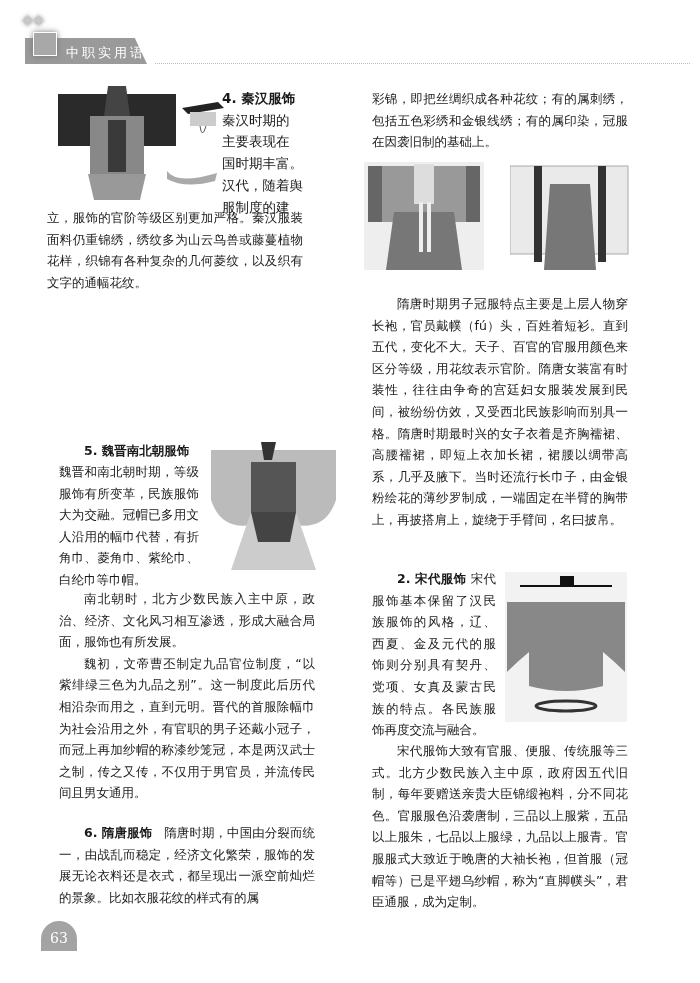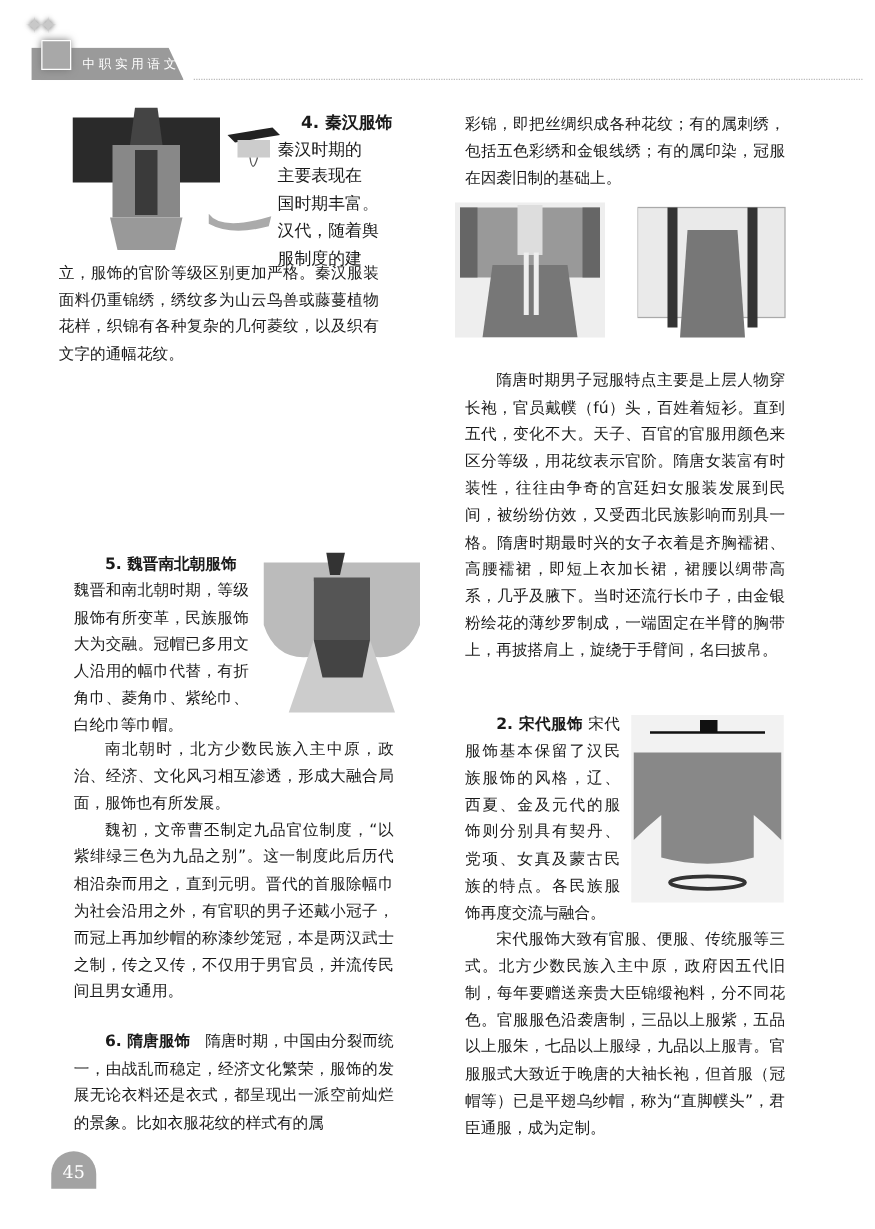--- a/index.html
+++ b/index.html
@@ -4,21 +4,21 @@
 <style>
   html, body { margin:0; padding:0; background:#fff; }
   body { width:700px; height:983px; position:relative; overflow:hidden;
          font-family:"DejaVu Sans", "Liberation Sans", sans-serif; color:#1a1a1a; }
   .header-tab { position:absolute; left:25px; top:38px; width:122px; height:26px;
                 background:#9a9a9a; clip-path:polygon(0 0, 90% 0, 100% 100%, 0 100%); }
   .header-box { position:absolute; left:33px; top:32px; width:22px; height:22px;
                 border:1.5px solid #fff; background:#a8a8a8; box-shadow:0 0 6px #777; }
   .stars { position:absolute; left:20px; top:10px; font-size:18px; color:#c8c8c8;
            text-shadow:0 0 4px #666; letter-spacing:-4px; }
-  .header-title { position:absolute; left:66px; top:44px; font-size:10px; color:#fff;
+  .header-title { position:absolute; left:66px; top:44px; font-size:13px; color:#fff;
                   letter-spacing:3px; font-family:Liberation Mono, monospace; }
   .header-rule { position:absolute; left:155px; top:63px; width:535px;
                  border-top:1px dotted #bbb; }
   .col { position:absolute; font-size:12.5px; line-height:21.6px; text-align:justify; }
   .col p { margin:0; }
   .indent { text-indent:2em; }
   .bold { font-weight:bold; }
   .fig { position:absolute; background:#eee; }
   .page-num { position:absolute; left:41px; top:921px; width:36px; height:30px;
               background:#a3a3a3; border-radius:18px 18px 0 0; color:#fff;
@@ -51,21 +51,21 @@
 </svg>
 <svg class="fig" style="left:206px;top:442px;width:135px;height:132px;background:none" viewBox="0 0 135 132">
   <path d="M5 8 h125 v50 q-10 30 -40 25 v-60 h-45 v60 q-30 5 -40 -25z" fill="#bbb"></path>
   <polygon points="55,0 70,0 66,18 58,18" fill="#333"></polygon>
   <rect x="45" y="20" width="45" height="50" fill="#555"></rect>
   <polygon points="45,70 90,70 110,128 25,128" fill="#ccc"></polygon>
   <polygon points="45,70 90,70 84,100 52,100" fill="#444"></polygon>
 </svg>
 
 <div class="col" style="left:222px;top:88px;width:92px;font-size:13.5px;line-height:21.7px">
-  <p class="bold" style="text-align:right">4. 秦汉服饰</p>
+  <p class="bold" style="">4. 秦汉服饰</p>
   <p>秦汉时期的</p>
   <p>主要表现在</p>
   <p>国时期丰富。</p>
   <p>汉代，随着舆</p>
   <p>服制度的建</p>
 </div>
 <div class="col" style="left:47px;top:207px;width:256px">
   <p>立，服饰的官阶等级区别更加严格。秦汉服装面料仍重锦绣，绣纹多为山云鸟兽或藤蔓植物花样，织锦有各种复杂的几何菱纹，以及织有文字的通幅花纹。</p>
 </div>
 
@@ -111,13 +111,13 @@
 <svg class="fig" style="left:505px;top:572px;width:122px;height:150px;background:#f2f2f2" viewBox="0 0 122 150">
   <rect x="55" y="4" width="14" height="10" fill="#111"></rect>
   <rect x="15" y="13" width="92" height="2" fill="#111"></rect>
   <path d="M2 30 h118 v70 q-10 -10 -22 -20 v34 q-37 10 -74 0 v-34 q-12 10 -22 20z" fill="#888"></path>
   <ellipse cx="61" cy="134" rx="30" ry="5" fill="none" stroke="#333" stroke-width="3"></ellipse>
 </svg>
 <div class="col" style="left:372px;top:740px;width:256px">
   <p class="indent">宋代服饰大致有官服、便服、传统服等三式。北方少数民族入主中原，政府因五代旧制，每年要赠送亲贵大臣锦缎袍料，分不同花色。官服服色沿袭唐制，三品以上服紫，五品以上服朱，七品以上服绿，九品以上服青。官服服式大致近于晚唐的大袖长袍，但首服（冠帽等）已是平翅乌纱帽，称为“直脚幞头”，君臣通服，成为定制。</p>
 </div>
 
-<div class="page-num">45</div>
+<div class="page-num">63</div>
 
 </body></html>

